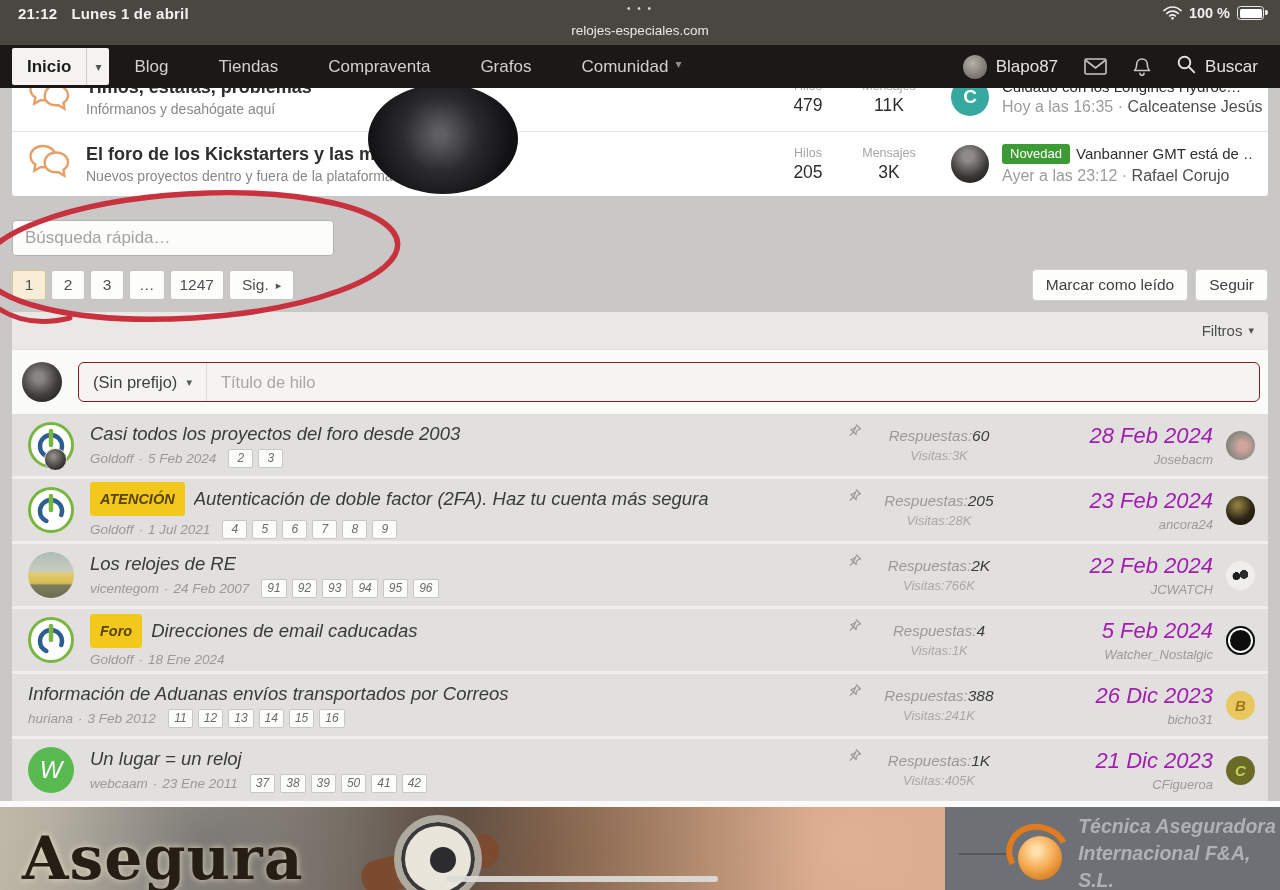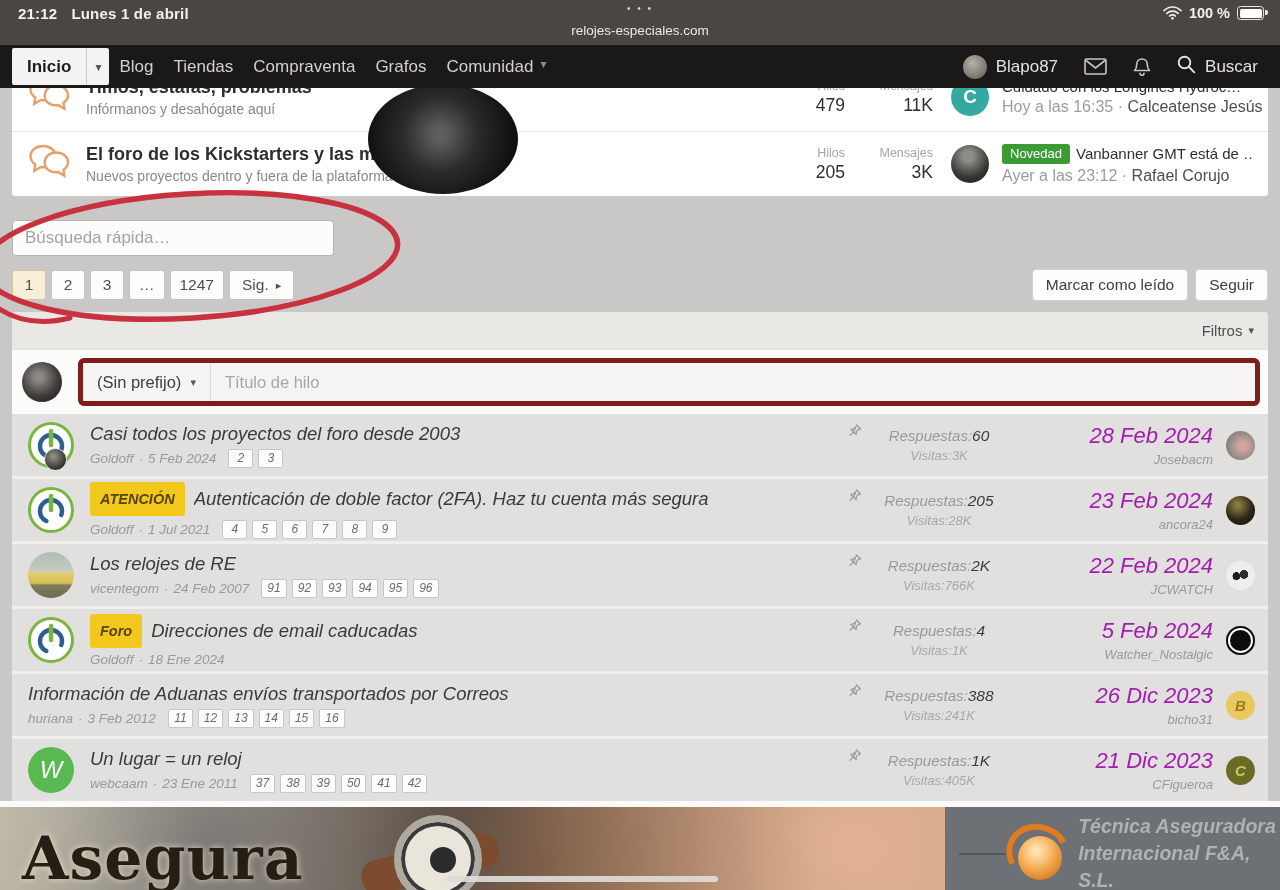--- a/index.html
+++ b/index.html
@@ -25,41 +25,41 @@
   
   .navbar{
     position:absolute;top:45px;left:0;width:1280px;height:43px;
     background:#1b1917;z-index:20;display:flex;align-items:center;color:#d6d4d1;
   }
   .nav-active{
     display:flex;align-items:stretch;height:37px;margin-left:12px;background:#f4f3f1;border-radius:2px;overflow:hidden;
   }
   .nav-active .lbl{display:flex;align-items:center;padding:0 15px;color:#1c1c1c;font-size:17px;font-weight:bold;}
   .nav-active .caret-box{display:flex;align-items:center;padding:0 8px;border-left:1px solid #cfcdca;color:#555;font-size:12px;}
-  .nav-item{padding:0 10px;font-size:17px;color:#d2d0cd;cursor:pointer;display:flex;align-items:flex-start;gap:7px;}
+  .nav-item{padding:0 25px;font-size:17px;color:#d2d0cd;cursor:pointer;display:flex;align-items:flex-start;gap:7px;}
   .nav-item .caret{font-size:12px;color:#8f8d8a;}
   .nav-right{margin-left:auto;display:flex;align-items:center;gap:26px;padding-right:22px;}
   .nav-user{display:flex;align-items:center;gap:9px;font-size:17px;color:#e4e2df;}
   .nav-av{width:24px;height:24px;border-radius:50%;background:radial-gradient(circle at 40% 35%,#b7b1a8,#5c5953);}
   .nav-icon{display:flex;align-items:center;}
   .nav-search{display:flex;align-items:center;gap:9px;font-size:17px;color:#e4e2df;}
   
   .content{position:absolute;top:88px;left:0;width:1280px;}
   .inset{margin:0 12px;}
   
   .forum-list{background:#fff;border-radius:0 0 3px 3px;}
   .forum-row{display:flex;align-items:center;padding:9px 0;}
   .forum-row.clipped{height:43px;overflow:hidden;padding:0;align-items:flex-start;}
   .forum-row.clipped .fr-shift{display:flex;align-items:center;width:100%;margin-top:-14px;}
   .fr-body{display:flex;align-items:center;width:100%;}
   .fr-icon{width:46px;margin-left:14px;flex:none;}
   .fr-main{flex:1;margin-left:14px;min-width:0;}
   .fr-title{font-size:18px;font-weight:bold;color:#2e2e2e;}
   .fr-sub{font-size:14px;color:#8a8886;margin-top:3px;}
-  .fr-stat{width:74px;text-align:right;flex:none;}
+  .fr-stat{width:74px;text-align:center;flex:none;}
   .fr-stat.w2{width:88px;}
   .fr-stat .lab{font-size:12.5px;color:#a7a5a2;}
   .fr-stat .val{font-size:17.5px;color:#2e2e2e;margin-top:2px;}
   .fr-av{width:38px;height:38px;border-radius:50%;flex:none;margin:0 13px 0 18px;display:flex;align-items:center;justify-content:center;font-size:19px;color:#fff;font-weight:bold;}
   .fr-av.teal{background:#35a8a0;}
   .fr-av.photo{background:radial-gradient(circle at 45% 30%,#8e8c88 15%,#3a3835 60%,#191715);}
   .fr-last{width:252px;flex:none;margin-right:14px;}
   .fr-last .line1{font-size:15px;color:#2f2f2f;white-space:nowrap;overflow:hidden;display:flex;align-items:center;gap:6px;}
   .fr-last .line2{font-size:16px;color:#9e9c99;margin-top:3px;white-space:nowrap;}
   .fr-last .line2 .usr{color:#4e4e4e;}
@@ -86,21 +86,21 @@
     display:inline-flex;align-items:center;justify-content:center;height:30px;padding:0 13px;background:#fdfdfc;
     border:1px solid #d3d1ce;border-radius:4px;color:#3e3e3e;font-size:15.5px;margin-left:7px;cursor:pointer;
   }
   
   .filters-bar{height:33px;background:#eae8e5;border-radius:3px 3px 0 0;display:flex;align-items:center;justify-content:flex-end;padding:2px 14px;}
   .filters-lbl{font-size:15px;color:#4e4e4e;cursor:pointer;display:flex;align-items:center;gap:6px;}
   .filters-lbl .caret{font-size:11px;color:#555;}
   
   .prefix-row{height:64px;background:#fbfbfa;border-top:1px solid #e2e0dd;display:flex;align-items:center;}
   .pr-av{width:40px;height:40px;border-radius:50%;margin-left:10px;flex:none;background:radial-gradient(circle at 42% 38%,#8a8784 12%,#403d3a 55%,#181614);}
-  .pr-group{flex:1;display:flex;align-items:center;height:38px;margin:0 8px 0 16px;background:#f5f4f2;border:5px solid #7f1d1d;border-radius:6px;overflow:hidden;}
+  .pr-group{flex:1;display:flex;align-items:center;height:38px;margin:0 8px 0 16px;background:#f5f4f2;border:1px solid #7f1d1d;border-radius:6px;overflow:hidden;}
   .pr-prefix{display:flex;align-items:center;gap:9px;padding:0 14px;height:100%;font-size:16.5px;color:#3e3e3e;border-right:1px solid #dddbd8;cursor:pointer;}
   .pr-prefix .caret{font-size:11px;color:#555;}
   .pr-input{flex:1;height:100%;border:none;background:transparent;outline:none;font-size:16.5px;color:#444;padding:0 14px;font-family:"Liberation Sans",sans-serif;}
   .pr-input::placeholder{color:#a9a7a4;}
   
   .thread-list{}
   .thread-row{height:62px;background:#e1e0de;display:flex;align-items:center;border-top:3px solid #f0efed;}
   .thread-row:first-child{border-top:none;}
   .t-av{width:46px;height:46px;border-radius:50%;flex:none;margin-left:16px;position:relative;}
   .t-av svg{display:block;}

